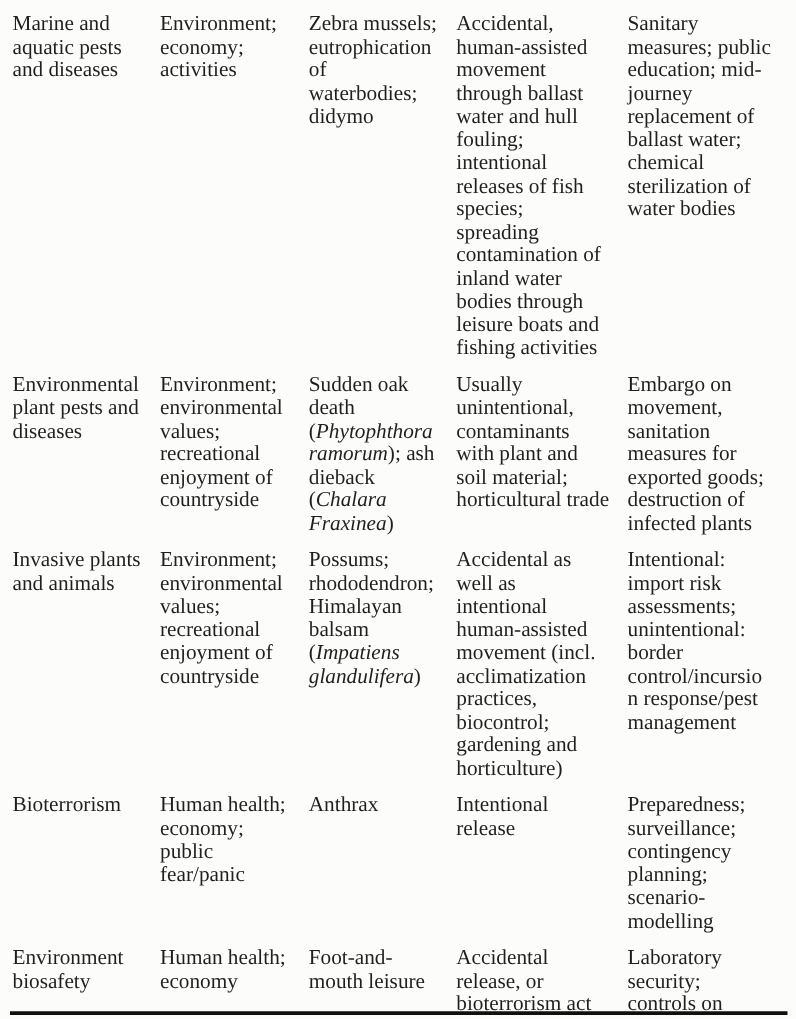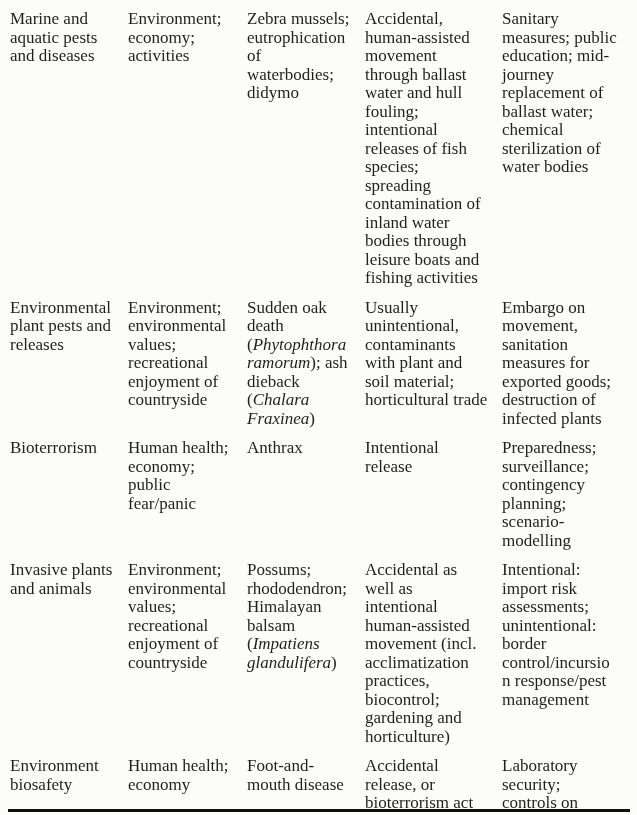--- a/index.html
+++ b/index.html
@@ -58,43 +58,43 @@
       </colgroup>
     <tbody>
         <tr>
           <td><span>Marine and aquatic pests and diseases</span></td>
           <td><span>Environment; economy; activities</span></td>
           <td><span>Zebra mussels; eutrophication of waterbodies; didymo</span></td>
           <td><span>Accidental, human-assisted movement through ballast water and hull fouling; intentional releases of fish species; spreading contamination of inland water bodies through leisure boats and fishing activities</span></td>
           <td><span>Sanitary measures; public education; mid-journey replacement of ballast water; chemical sterilization of water bodies</span></td>
         </tr>
         <tr>
-          <td><span>Environmental plant pests and releases</span></td>
+          <td><span>Environmental plant pests and diseases</span></td>
           <td><span>Environment; environmental values; recreational enjoyment of countryside</span></td>
           <td><span>Sudden oak death (</span><i>Phytophthora ramorum</i><span>); ash dieback (</span><i>Chalara Fraxinea</i><span>)</span></td>
           <td><span>Usually unintentional, contaminants with plant and soil material; horticultural trade</span></td>
           <td><span>Embargo on movement, sanitation measures for exported goods; destruction of infected plants</span></td>
+        </tr>
+        <tr>
+          <td><span>Invasive plants and animals</span></td>
+          <td><span>Environment; environmental values; recreational enjoyment of countryside</span></td>
+          <td><span>Possums; rhododendron; Himalayan balsam (</span><i>Impatiens glandulifera</i><span>)</span></td>
+          <td><span>Accidental as well as intentional human-assisted movement (incl. acclimatization practices, biocontrol; gardening and horticulture)</span></td>
+          <td><span>Intentional: import risk assessments; unintentional: border control/incursion response/pest management</span></td>
         </tr>
         <tr>
           <td><span>Bioterrorism</span></td>
           <td><span>Human health; economy; public fear/panic</span></td>
           <td><span>Anthrax</span></td>
           <td><span>Intentional release</span></td>
           <td><span>Preparedness; surveillance; contingency planning; scenario-modelling</span></td>
         </tr>
         <tr>
-          <td><span>Invasive plants and animals</span></td>
-          <td><span>Environment; environmental values; recreational enjoyment of countryside</span></td>
-          <td><span>Possums; rhododendron; Himalayan balsam (</span><i>Impatiens glandulifera</i><span>)</span></td>
-          <td><span>Accidental as well as intentional human-assisted movement (incl. acclimatization practices, biocontrol; gardening and horticulture)</span></td>
-          <td><span>Intentional: import risk assessments; unintentional: border control/incursion response/pest management</span></td>
-        </tr>
-        <tr>
           <td><span>Environment biosafety</span></td>
           <td><span>Human health; economy</span></td>
-          <td><span>Foot-and-mouth disease</span></td>
+          <td><span>Foot-and-mouth leisure</span></td>
           <td><span>Accidental release, or bioterrorism act (see values)</span></td>
           <td><span>Laboratory security; controls on research publication</span></td>
         </tr>
       </tbody>
   </table>
   <div class="bottom-rule" style="background: rgb(16, 16, 16);"></div>
 </div>
 
 </body></html>

